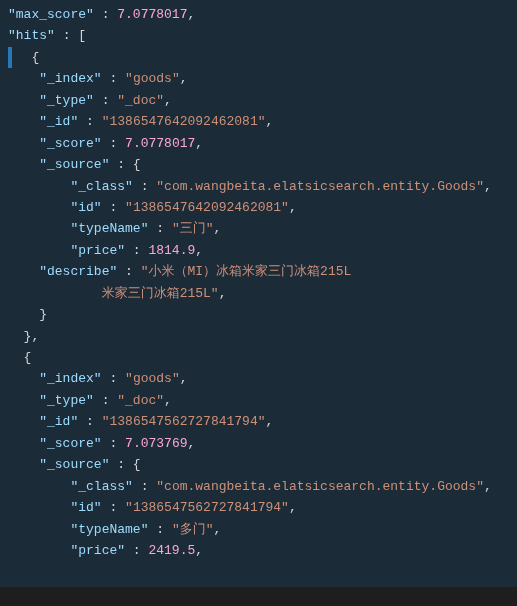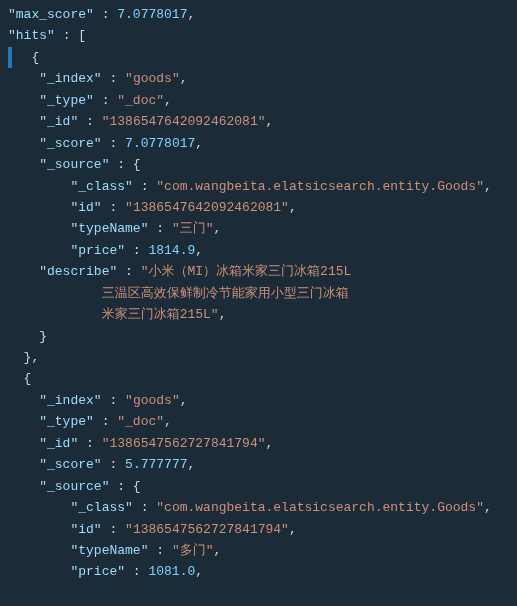--- a/index.html
+++ b/index.html
@@ -34,21 +34,21 @@
       line-height: 1.65;
     }
 
     .json-line {
       display: block;
       color: #d4d4d4;
     }
 
     .k { color: #9cdcfe; } 
     .s { color: #ce9178; } 
-    .n { color: #7dd3fc; } 
+    .n { color: #f9a8d4; } 
     .p { color: #d4d4d4; }
 
     .wrapper {
       position: relative;
       background: #1c2b38;
     }
   </style>
 </head>
 <body>
 
@@ -60,32 +60,31 @@
 <span class="json-line">&nbsp;&nbsp;&nbsp;&nbsp;<span class="k">"_index"</span> <span class="p">:</span> <span class="s">"goods"</span>,</span>
 <span class="json-line">&nbsp;&nbsp;&nbsp;&nbsp;<span class="k">"_type"</span> <span class="p">:</span> <span class="s">"_doc"</span>,</span>
 <span class="json-line">&nbsp;&nbsp;&nbsp;&nbsp;<span class="k">"_id"</span> <span class="p">:</span> <span class="s">"1386547642092462081"</span>,</span>
 <span class="json-line">&nbsp;&nbsp;&nbsp;&nbsp;<span class="k">"_score"</span> <span class="p">:</span> <span class="n">7.0778017</span>,</span>
 <span class="json-line">&nbsp;&nbsp;&nbsp;&nbsp;<span class="k">"_source"</span> <span class="p">: {</span></span>
 <span class="json-line">&nbsp;&nbsp;&nbsp;&nbsp;&nbsp;&nbsp;&nbsp;&nbsp;<span class="k">"_class"</span> <span class="p">:</span> <span class="s">"com.wangbeita.elatsicsearch.entity.Goods"</span>,</span>
 <span class="json-line">&nbsp;&nbsp;&nbsp;&nbsp;&nbsp;&nbsp;&nbsp;&nbsp;<span class="k">"id"</span> <span class="p">:</span> <span class="s">"1386547642092462081"</span>,</span>
 <span class="json-line">&nbsp;&nbsp;&nbsp;&nbsp;&nbsp;&nbsp;&nbsp;&nbsp;<span class="k">"typeName"</span> <span class="p">:</span> <span class="s">"三门"</span>,</span>
 <span class="json-line">&nbsp;&nbsp;&nbsp;&nbsp;&nbsp;&nbsp;&nbsp;&nbsp;<span class="k">"price"</span> <span class="p">:</span> <span class="n">1814.9</span>,</span>
 <span class="json-line">&nbsp;&nbsp;&nbsp;&nbsp;<span class="k">"describe"</span> <span class="p">:</span> <span class="s">"小米（MI）冰箱米家三门冰箱215L</span></span>
-<span class="json-line">&nbsp;&nbsp;&nbsp;&nbsp;&nbsp;&nbsp;&nbsp;&nbsp;&nbsp;&nbsp;&nbsp;&nbsp;<span class="s">三温区高效保鲜制冷节能家用小型三门冰箱</span></span>
 <span class="json-line">&nbsp;&nbsp;&nbsp;&nbsp;&nbsp;&nbsp;&nbsp;&nbsp;&nbsp;&nbsp;&nbsp;&nbsp;<span class="s">米家三门冰箱215L"</span>,</span>
 <span class="json-line">&nbsp;&nbsp;&nbsp;&nbsp;<span class="p">}</span></span>
 <span class="json-line">&nbsp;&nbsp;<span class="p">},</span></span>
 <span class="json-line">&nbsp;&nbsp;<span class="p">{</span></span>
 <span class="json-line">&nbsp;&nbsp;&nbsp;&nbsp;<span class="k">"_index"</span> <span class="p">:</span> <span class="s">"goods"</span>,</span>
 <span class="json-line">&nbsp;&nbsp;&nbsp;&nbsp;<span class="k">"_type"</span> <span class="p">:</span> <span class="s">"_doc"</span>,</span>
 <span class="json-line">&nbsp;&nbsp;&nbsp;&nbsp;<span class="k">"_id"</span> <span class="p">:</span> <span class="s">"1386547562727841794"</span>,</span>
-<span class="json-line">&nbsp;&nbsp;&nbsp;&nbsp;<span class="k">"_score"</span> <span class="p">:</span> <span class="n">5.777777</span>,</span>
+<span class="json-line">&nbsp;&nbsp;&nbsp;&nbsp;<span class="k">"_score"</span> <span class="p">:</span> <span class="n">7.073769</span>,</span>
 <span class="json-line">&nbsp;&nbsp;&nbsp;&nbsp;<span class="k">"_source"</span> <span class="p">: {</span></span>
 <span class="json-line">&nbsp;&nbsp;&nbsp;&nbsp;&nbsp;&nbsp;&nbsp;&nbsp;<span class="k">"_class"</span> <span class="p">:</span> <span class="s">"com.wangbeita.elatsicsearch.entity.Goods"</span>,</span>
 <span class="json-line">&nbsp;&nbsp;&nbsp;&nbsp;&nbsp;&nbsp;&nbsp;&nbsp;<span class="k">"id"</span> <span class="p">:</span> <span class="s">"1386547562727841794"</span>,</span>
 <span class="json-line">&nbsp;&nbsp;&nbsp;&nbsp;&nbsp;&nbsp;&nbsp;&nbsp;<span class="k">"typeName"</span> <span class="p">:</span> <span class="s">"多门"</span>,</span>
-<span class="json-line">&nbsp;&nbsp;&nbsp;&nbsp;&nbsp;&nbsp;&nbsp;&nbsp;<span class="k">"price"</span> <span class="p">:</span> <span class="n">1081.0</span>,</span>
+<span class="json-line">&nbsp;&nbsp;&nbsp;&nbsp;&nbsp;&nbsp;&nbsp;&nbsp;<span class="k">"price"</span> <span class="p">:</span> <span class="n">2419.5</span>,</span>
 <span class="json-line">&nbsp;&nbsp;&nbsp;&nbsp;  </span>
 
 </div>
 </div>
 
 <div class="watermark"></div>
 
 </body></html>

